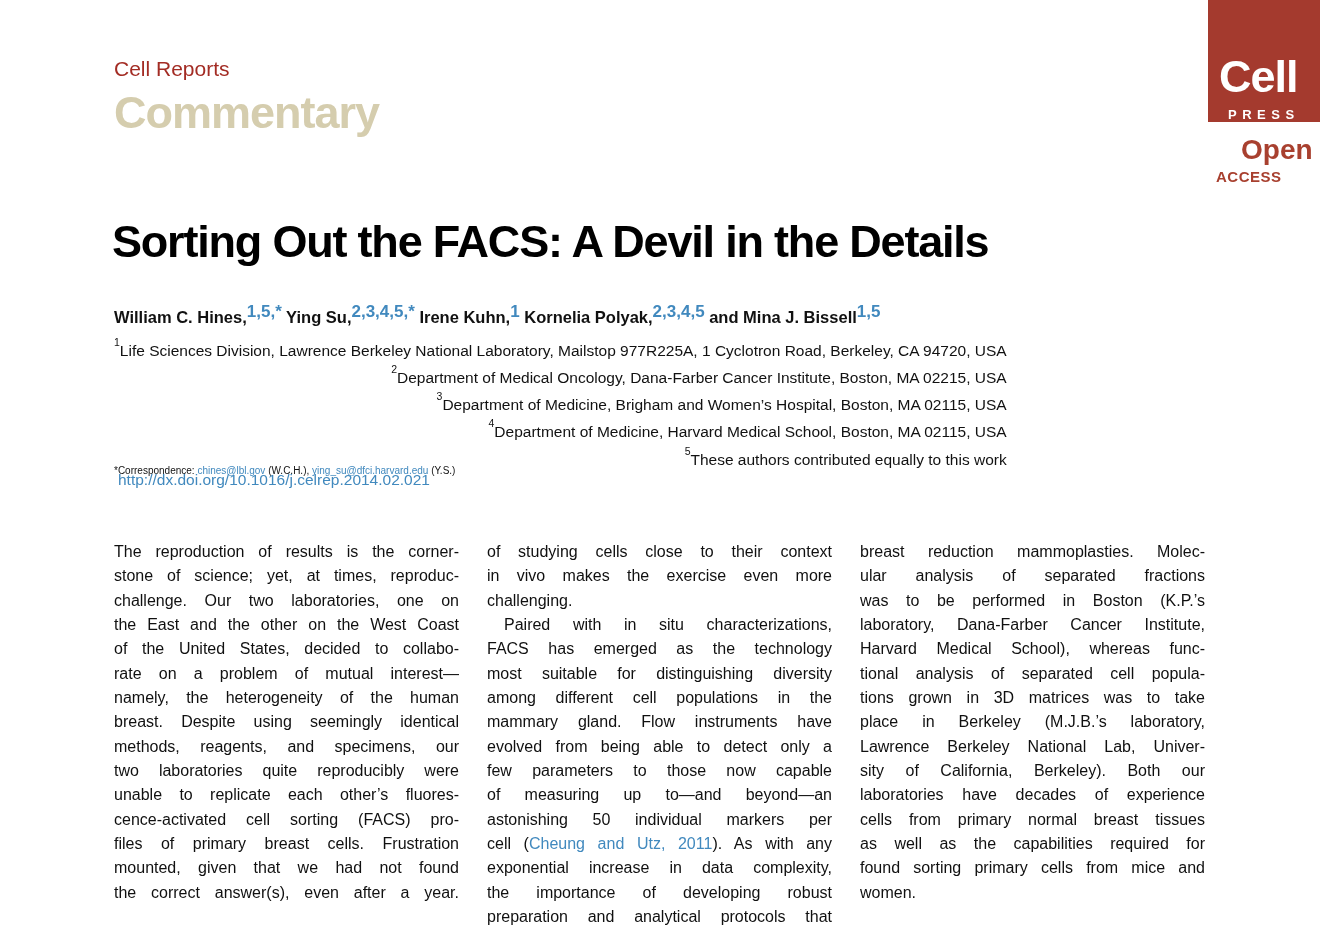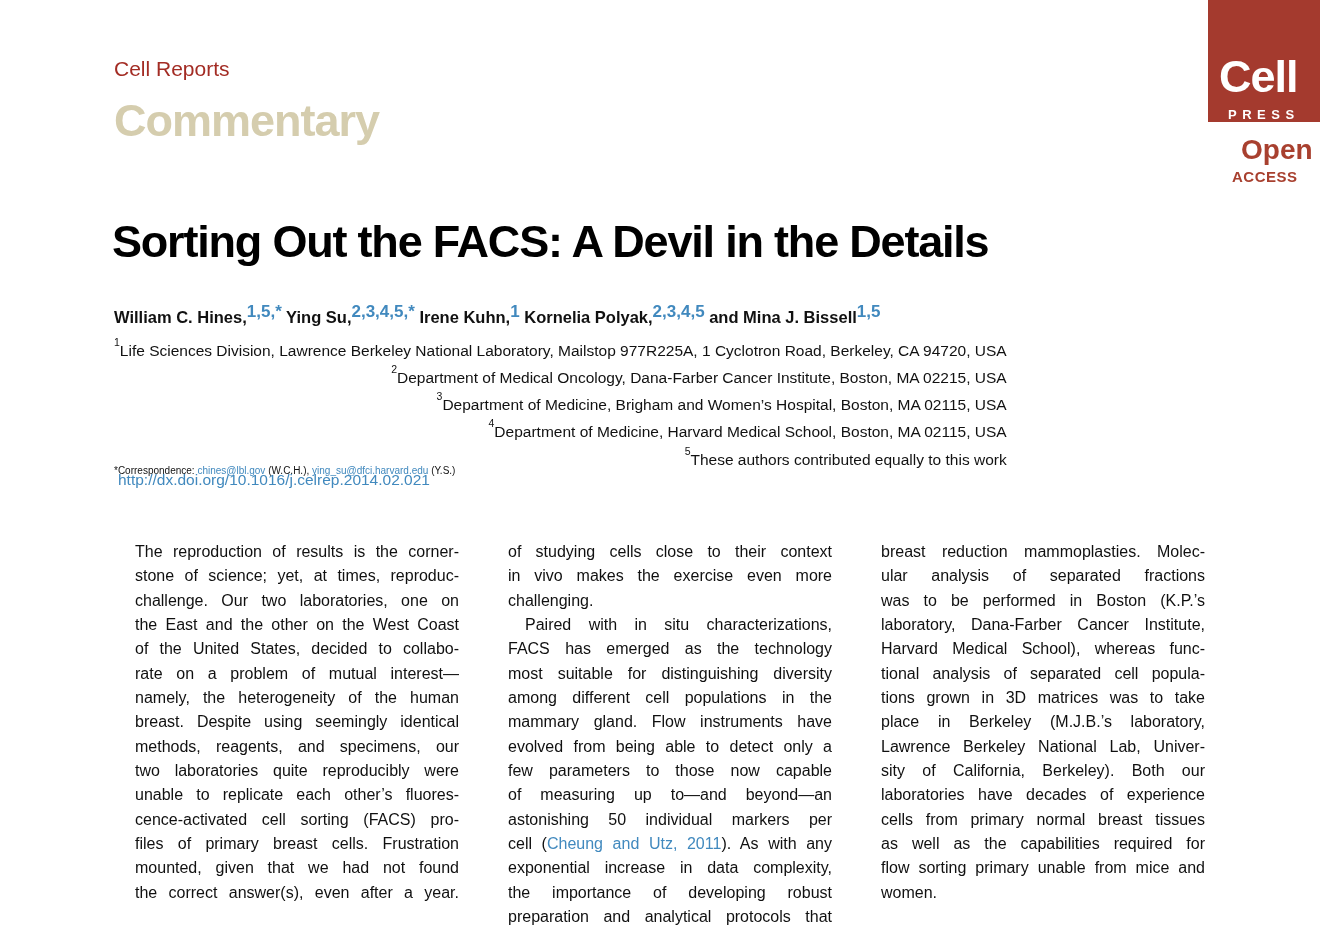--- a/index.html
+++ b/index.html
@@ -3,45 +3,45 @@
 <meta charset="utf-8">
 <style>
   * { margin:0; padding:0; box-sizing:border-box; }
   html,body { width:1329px; height:927px; background:#ffffff; overflow:hidden; }
   body { font-family:"Liberation Sans", sans-serif; color:#111; }
   .page { position:relative; width:1329px; height:927px; background:#fff; }
 
   
   .masthead { position:absolute; left:114px; top:57px; }
   .journal { font-size:21px; color:#A32C24; letter-spacing:0; }
-  .section { font-size:45px; font-weight:bold; color:#D5CDAE; letter-spacing:-1px; margin-top:14px; }
+  .section { font-size:45px; font-weight:bold; color:#D5CDAE; letter-spacing:-1px; margin-top:6px; }
 
   
   .logo-box { position:absolute; left:1208px; top:0; width:112px; height:122px; background:#A43A2E; }
   .logo-cell { position:absolute; left:11px; top:54px; color:#fff; font-weight:bold; font-size:45px; line-height:1; letter-spacing:-1px; }
   .logo-press { position:absolute; left:13px; top:107px; color:#fff; font-weight:bold; font-size:13px; letter-spacing:5.5px;margin-left:7px; }
   .logo-open { position:absolute; left:1216px; top:136px; color:#A8402F; font-weight:bold; font-size:28px; line-height:1;margin-left:25px; }
-  .logo-access { position:absolute; left:1216px; top:168px; color:#A8402F; font-weight:bold; font-size:15px; letter-spacing:0.5px;margin-left:16px; }
+  .logo-access { position:absolute; left:1216px; top:168px; color:#A8402F; font-weight:bold; font-size:15px; letter-spacing:0.5px; }
 
   
   .title { position:absolute; left:112px; top:216px; font-size:45px; font-weight:bold; color:#000; letter-spacing:-1.2px; white-space:nowrap; }
   .authors { position:absolute; left:114px; top:308px; font-size:16.5px; font-weight:bold; color:#111; white-space:nowrap; }
   .authors sup, .a-sup { color:#4189BE; font-size:17px; position:relative; top:-6px; font-weight:bold; }
   .affils { position:absolute; left:114px; top:335px; font-size:15.5px; color:#111; }
   .affil-line { line-height:22px; white-space:nowrap;text-align:right; }
   .affil-line sup { font-size:10.5px; position:relative; top:-4px; }
   .corr { position:absolute; left:114px; top:460px; font-size:10px; line-height:22px; white-space:nowrap; }
   .doi { position:absolute; left:118px; top:469px; font-size:15.5px; line-height:22px; }
   .link { color:#4189BE; }
   a.link { text-decoration:none; cursor:pointer; }
 
   
   .cols { position:absolute; left:114px; top:540px; width:1091px; display:grid; grid-template-columns:repeat(3, 1fr); column-gap:28px; }
   .col { font-size:16px; color:#101010; }
-  .bline { line-height:24.35px; text-align:justify; text-align-last:justify; overflow:hidden; height:24.35px;margin-left:21px; }
+  .bline { line-height:24.35px; text-align:justify; text-align-last:justify; overflow:hidden; height:24.35px; }
   .bline.end { text-align-last:left; }
   .bline.indent { text-indent:17px; }
 </style>
 </head>
 <body>
 
 <div class="page">
 
   <div class="masthead">
     <div class="journal">Cell Reports</div>
@@ -114,18 +114,18 @@
         <div class="bline"><span>laboratory, Dana-Farber Cancer Institute,</span></div>
         <div class="bline"><span>Harvard Medical School), whereas func-</span></div>
         <div class="bline"><span>tional analysis of separated cell popula-</span></div>
         <div class="bline"><span>tions grown in 3D matrices was to take</span></div>
         <div class="bline"><span>place in Berkeley (M.J.B.’s laboratory,</span></div>
         <div class="bline"><span>Lawrence Berkeley National Lab, Univer-</span></div>
         <div class="bline"><span>sity of California, Berkeley). Both our</span></div>
         <div class="bline"><span>laboratories have decades of experience</span></div>
         <div class="bline"><span>cells from primary normal breast tissues</span></div>
         <div class="bline"><span>as well as the capabilities required for</span></div>
-        <div class="bline"><span>flow sorting primary unable from mice and</span></div>
+        <div class="bline"><span>found sorting primary cells from mice and</span></div>
         <div class="bline end"><span>women.</span></div>
       </div>
   </div>
 
 </div>
 
 </body></html>

